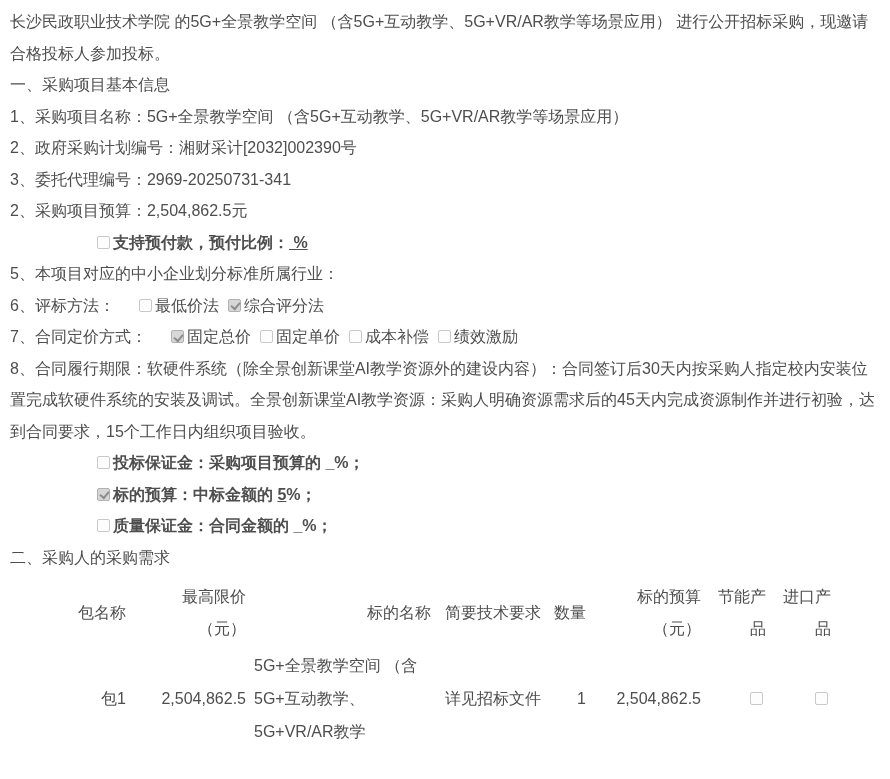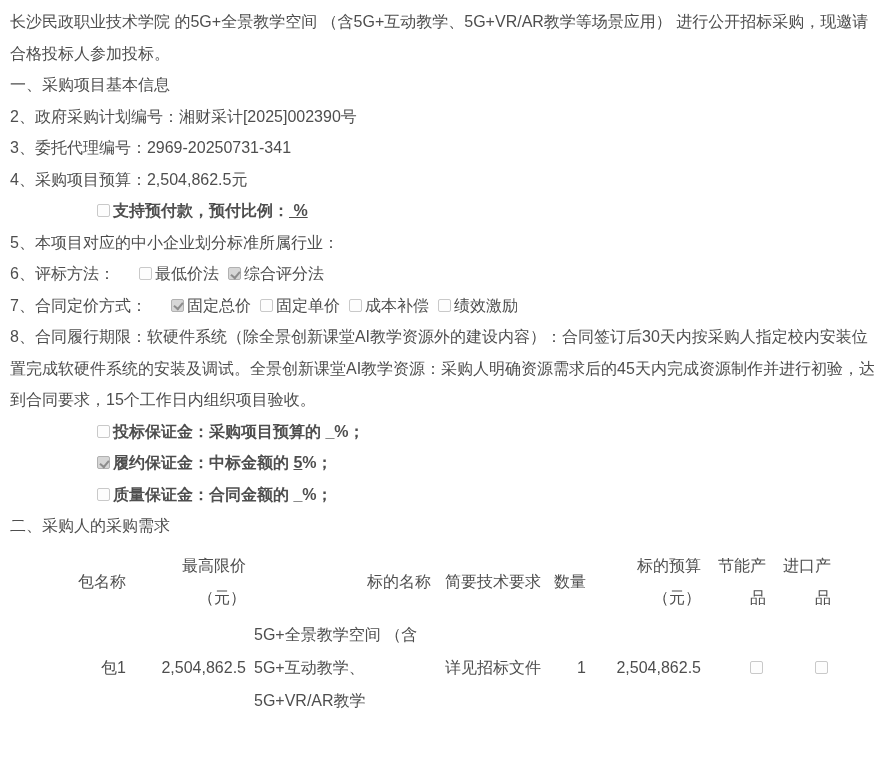--- a/index.html
+++ b/index.html
@@ -38,31 +38,34 @@
 </style>
 </head>
 <body>
 
 <div class="doc">
 
   <p>长沙民政职业技术学院 的5G+全景教学空间 （含5G+互动教学、5G+VR/AR教学等场景应用） 进行公开招标采购，现邀请合格投标人参加投标。</p>
 
   <p>一、采购项目基本信息</p>
 
+  <p>
+    <span>1、采购项目名称：</span><span>5G+全景教学空间 （含5G+互动教学、5G+VR/AR教学等场景应用）</span>
+  </p>
 
   <p>
-    <span>2、政府采购计划编号：</span><span>湘财采计[2025]002390号</span>
+    <span>2、政府采购计划编号：</span><span>湘财采计[2032]002390号</span>
   </p>
 
   <p>
     <span>3、委托代理编号：</span><span>2969-20250731-341</span>
   </p>
 
   <p>
-    <span>4、采购项目预算：</span><span>2,504,862.5元</span>
+    <span>2、采购项目预算：</span><span>2,504,862.5元</span>
   </p>
 
   <p class="indent1">
     <span class="cb"></span><span>支持预付款，预付比例：</span><span class="ul"> %</span>
   </p>
 
   <p>5、本项目对应的中小企业划分标准所属行业：</p>
 
   <p>
     <span>6、评标方法：</span><span class="opt-group"><span class="opt"><span class="cb"></span><span>最低价法</span></span><span class="opt"><span class="cb checked"></span><span>综合评分法</span></span></span>
@@ -73,21 +76,21 @@
   </p>
 
   <p>8、合同履行期限：软硬件系统（除全景创新课堂AI教学资源外的建设内容）：合同签订后30天内按采购人指定校内安装位置完成软硬件系统的安装及调试。全景创新课堂AI教学资源：采购人明确资源需求后的45天内完成资源制作并进行初验，达到合同要求，15个工作日内组织项目验收。</p>
 
 
   <p class="indent1">
     <span class="cb"></span><span>投标保证金：采购项目预算的 _</span><span class="ul"></span><span>%；</span>
   </p>
 
   <p class="indent1">
-    <span class="cb checked"></span><span>履约保证金：中标金额的 </span><span class="ul">5</span><span>%；</span>
+    <span class="cb checked"></span><span>标的预算：中标金额的 </span><span class="ul">5</span><span>%；</span>
   </p>
 
   <p class="indent1">
     <span class="cb"></span><span>质量保证金：合同金额的 _</span><span class="ul"></span><span>%；</span>
   </p>
 
   <p>二、采购人的采购需求</p>
 
   <table class="demand">
     <colgroup>

